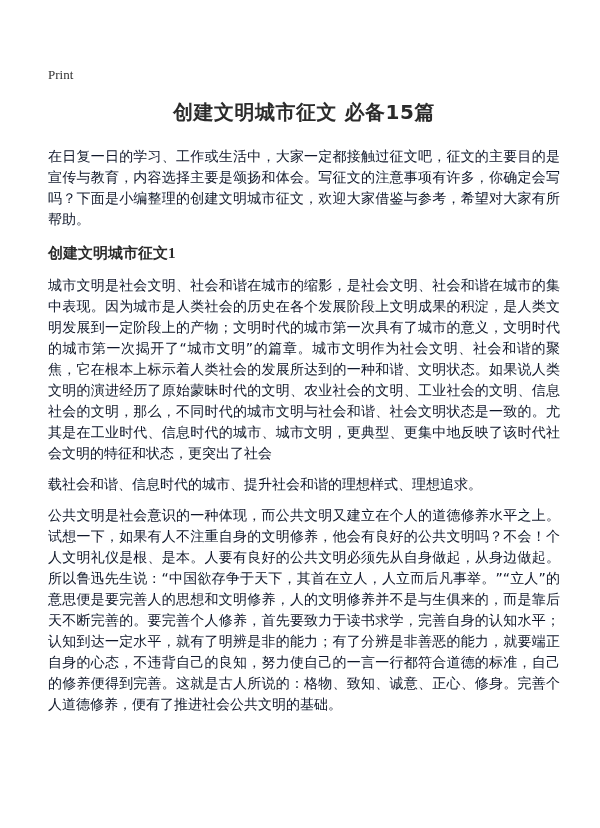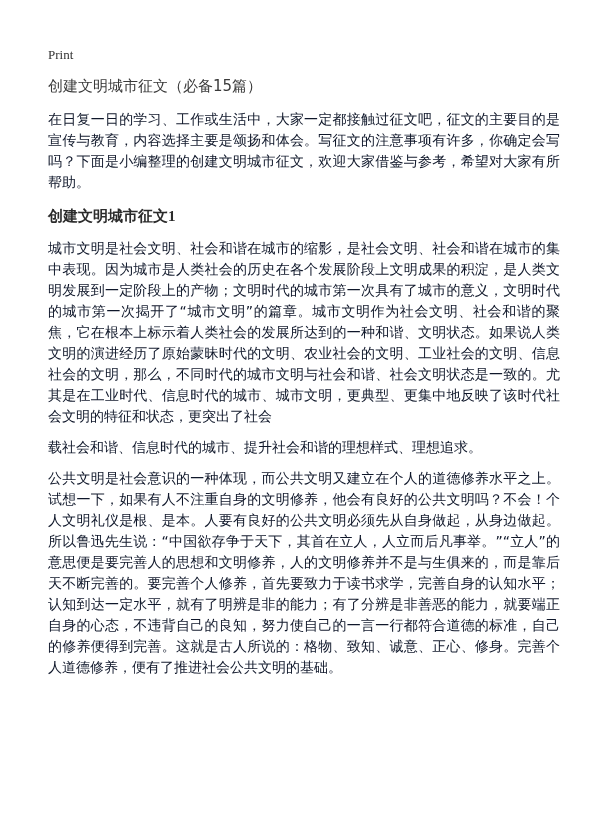--- a/index.html
+++ b/index.html
@@ -7,21 +7,21 @@
     width: 600px;
     height: 828px;
     background: #ffffff;
     overflow: hidden;
     font-family: "DejaVu Sans", "Liberation Sans", sans-serif;
   }
   .page {
     width: 600px;
     height: 828px;
     background: #ffffff;
-    padding: 44px 40px 0 48px;
+    padding: 64px 40px 0 48px;
     color: #3a3a3a;
   }
   .print-link {
     display: inline-block;
     font-family: "Liberation Serif", "DejaVu Serif", serif;
     font-size: 13px;
     color: #333333;
     text-decoration: none;
     margin-bottom: 14px;
     cursor: pointer;
@@ -55,22 +55,22 @@
     font-family: Liberation Serif, serif;
   }
 </style>
 </head>
 <body>
 
 <div class="page">
 
   <a href="#" class="print-link">Print</a>
 
+  <h1 class="doc-title">创建文明城市征文  必备15篇</h1>
 
-  <p class="subtitle">创建文明城市征文（必备15篇）</p>
 
   <p class="body-text">在日复一日的学习、工作或生活中，大家一定都接触过征文吧，征文的主要目的是宣传与教育，内容选择主要是颂扬和体会。写征文的注意事项有许多，你确定会写吗？下面是小编整理的创建文明城市征文，欢迎大家借鉴与参考，希望对大家有所帮助。</p>
 
   <h2 class="section-heading">创建文明城市征文1</h2>
 
   <p class="body-text">城市文明是社会文明、社会和谐在城市的缩影，是社会文明、社会和谐在城市的集中表现。因为城市是人类社会的历史在各个发展阶段上文明成果的积淀，是人类文明发展到一定阶段上的产物；文明时代的城市第一次具有了城市的意义，文明时代的城市第一次揭开了“城市文明”的篇章。城市文明作为社会文明、社会和谐的聚焦，它在根本上标示着人类社会的发展所达到的一种和谐、文明状态。如果说人类文明的演进经历了原始蒙昧时代的文明、农业社会的文明、工业社会的文明、信息社会的文明，那么，不同时代的城市文明与社会和谐、社会文明状态是一致的。尤其是在工业时代、信息时代的城市、城市文明，更典型、更集中地反映了该时代社会文明的特征和状态，更突出了社会</p>
 
 
   <p class="body-text">载社会和谐、信息时代的城市、提升社会和谐的理想样式、理想追求。</p>
 

